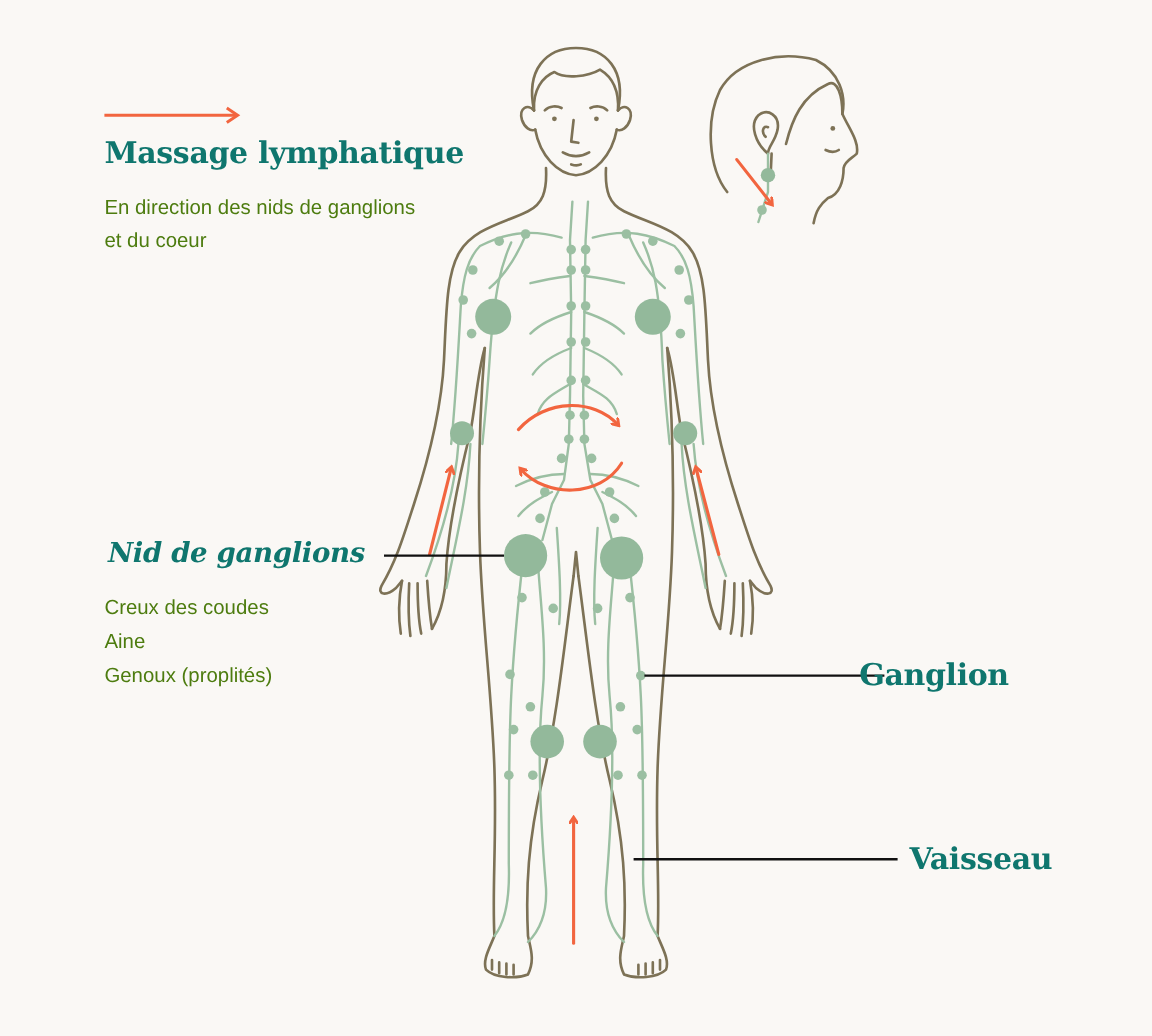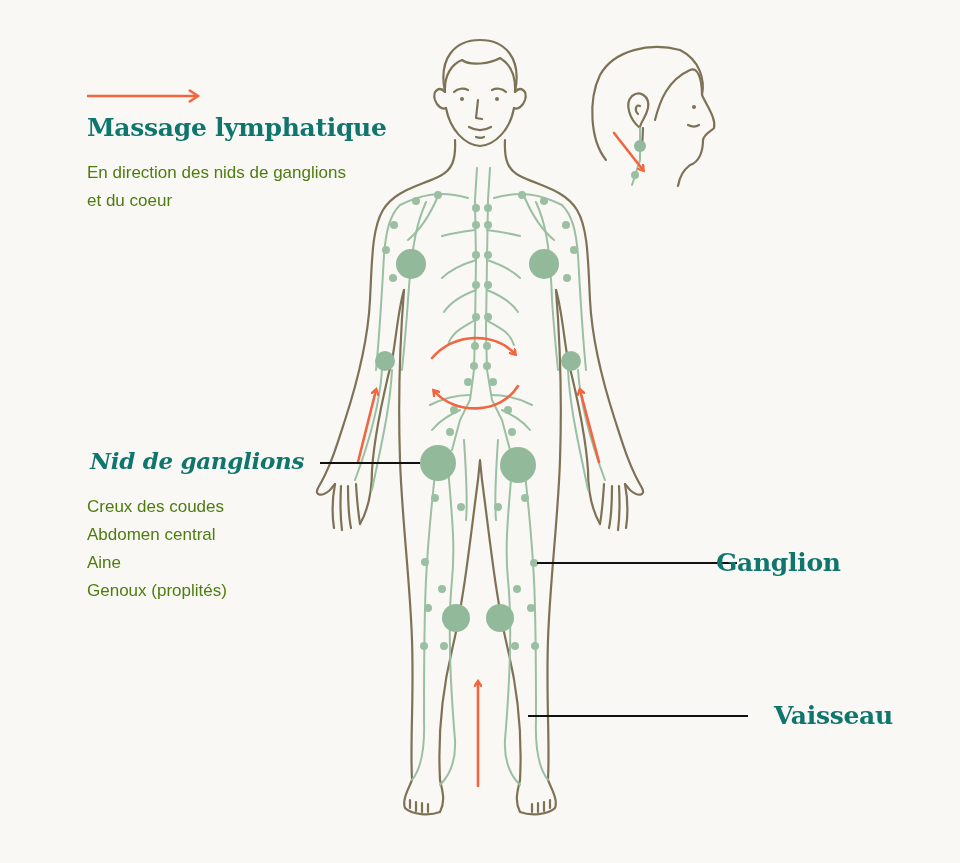--- a/index.html
+++ b/index.html
@@ -4,21 +4,21 @@
 <style>
   html, body { margin:0; padding:0; }
   body { width:960px; height:863px; background:#faf8f5; position:relative; overflow:hidden; font-family:"Liberation Sans", sans-serif; color:#1a1a1a; }
   .title { position:absolute; font-family:"DejaVu Serif", "Liberation Serif", serif; font-weight:bold; color:#0f766e; letter-spacing:-0.3px; }
   .body-text { position:absolute; font-family:"Liberation Sans", sans-serif; font-size:17px; line-height:28px; color:#4d7c0f; }
   #legend-title { left:87px; top:113px; font-size:25px; }
   #legend-desc { left:87px; top:159px; width:260px; }
   #nid-title { left:90px; top:447px; font-size:23px;font-style:italic; }
   #nid-list { left:87px; top:493px; margin:0; padding:0; list-style:none; }
   #ganglion-label { left:716px; top:548px; font-size:25px; }
-  #vaisseau-label { left:774px; top:701px; font-size:25px; }
+  #vaisseau-label { left:758px; top:701px; font-size:25px; }
   svg#figure { position:absolute; left:0; top:0; }
 </style>
 </head>
 <body>
 
 <svg id="figure" width="960" height="863" viewBox="0 0 960 863">
   <defs>
     <marker id="ah" markerWidth="8" markerHeight="8" refX="5" refY="4" orient="auto" markerUnits="userSpaceOnUse">
       <path d="M0,0 L6,4 L0,8" fill="none" stroke="#f2653f" stroke-width="2.4"></path>
     </marker>
@@ -175,19 +175,18 @@
     <line x1="528" y1="716" x2="748" y2="716"></line>
   </g>
 </svg>
 
 <div class="title" id="legend-title">Massage lymphatique</div>
 <div class="body-text" id="legend-desc">En direction des nids de ganglions et du coeur</div>
 
 <div class="title" id="nid-title">Nid de ganglions</div>
 <ul class="body-text" id="nid-list">
   <li>Creux des coudes</li>
-  <li>Abdomen central</li>
   <li>Aine</li>
   <li>Genoux (proplités)</li>
 </ul>
 
 <div class="title" id="ganglion-label">Ganglion</div>
 <div class="title" id="vaisseau-label">Vaisseau</div>
 
 </body></html>

